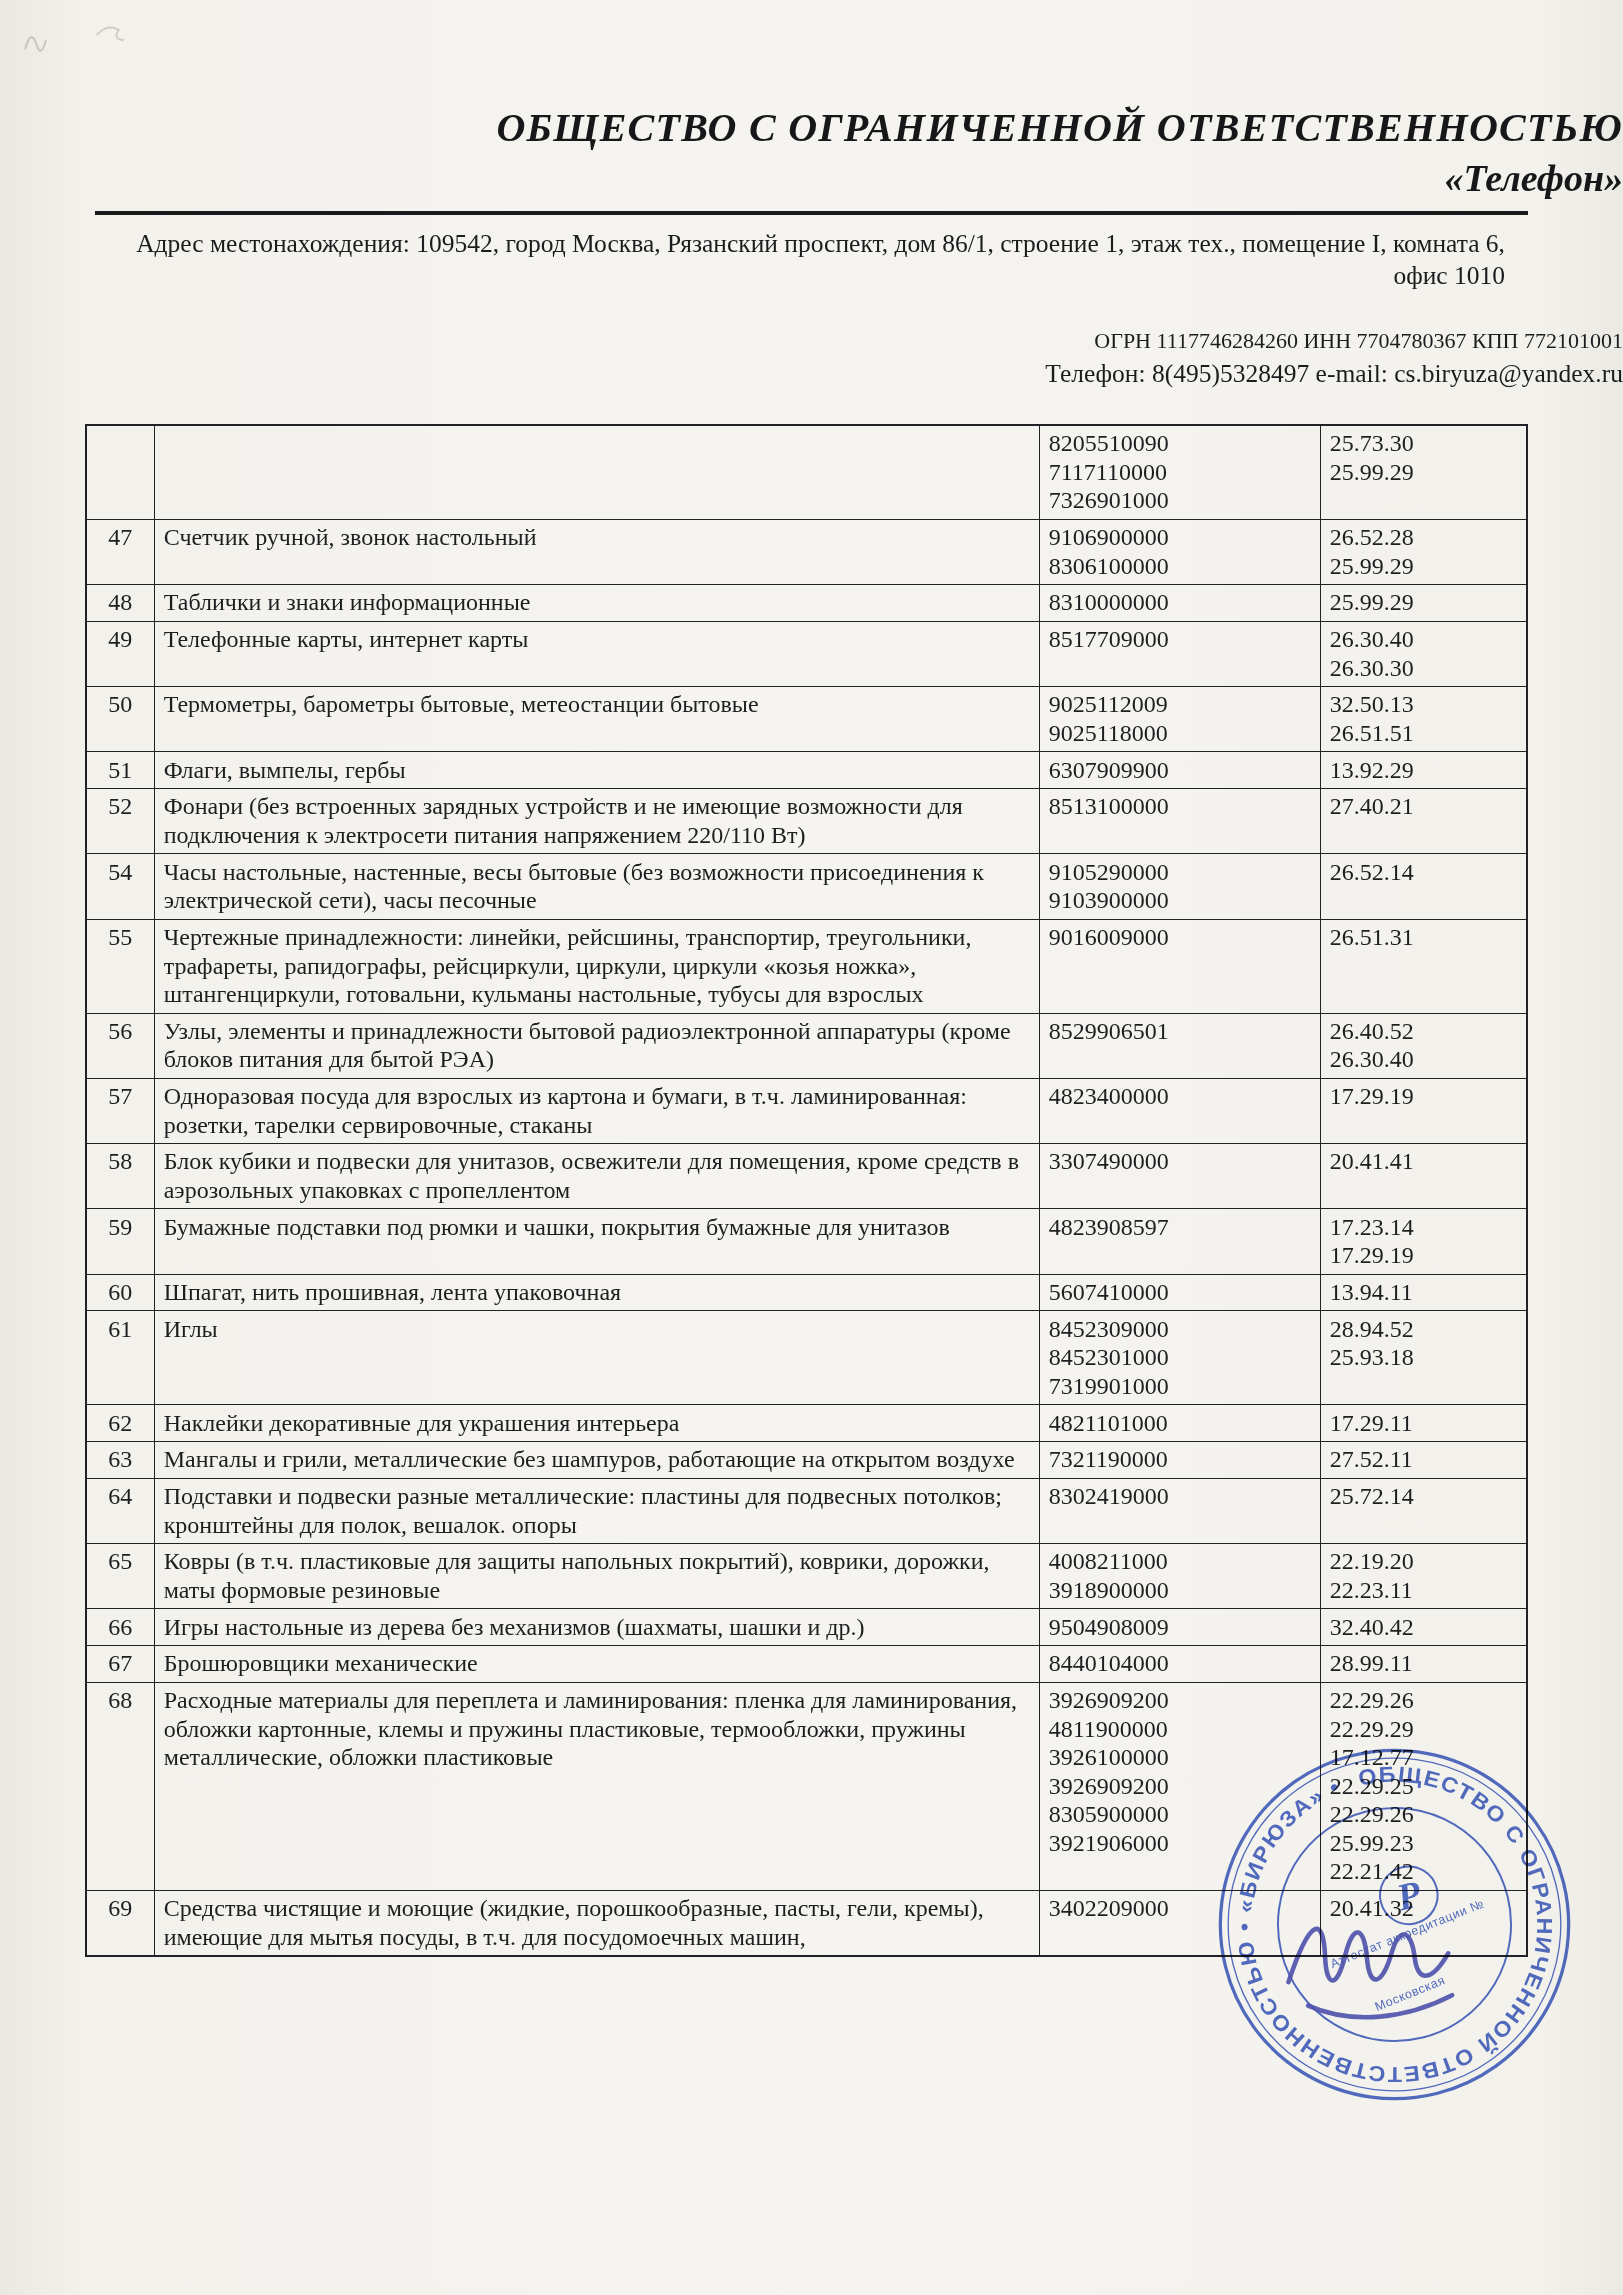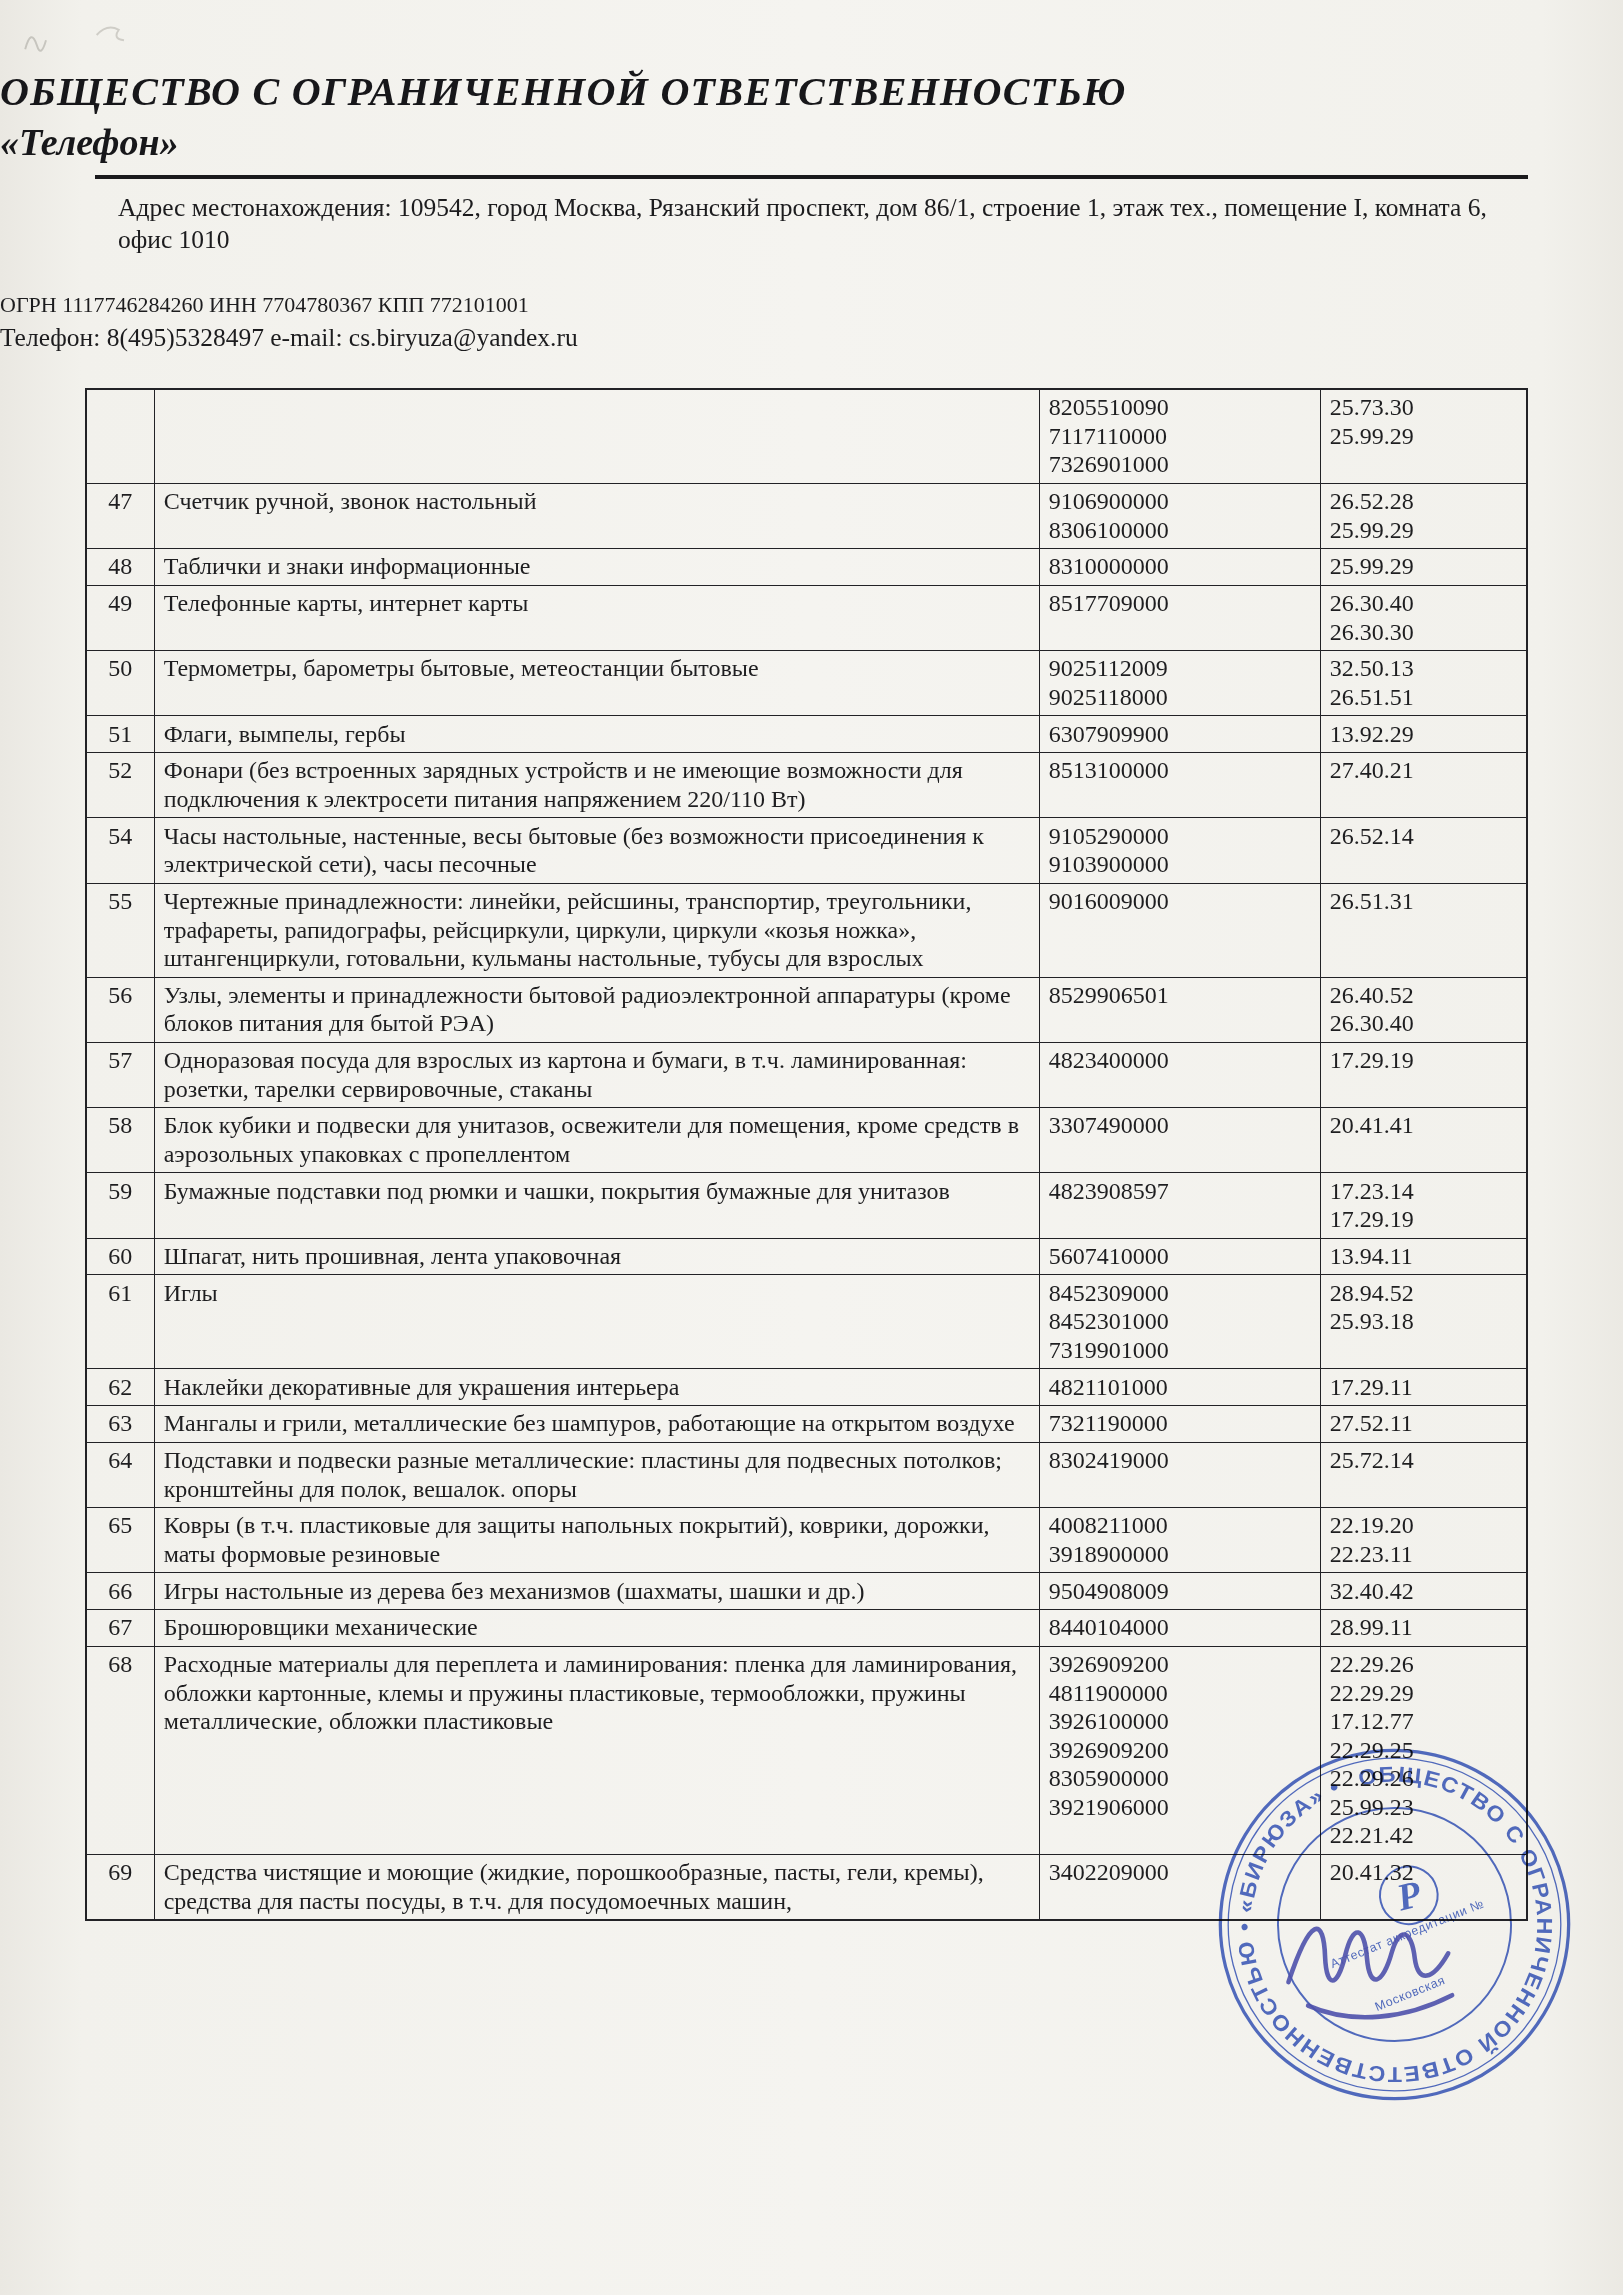--- a/index.html
+++ b/index.html
@@ -7,21 +7,21 @@
   body { font-family:"Liberation Serif", serif; }
   .page {
     position:relative;
     width:1623px; height:2295px;
     background:linear-gradient(90deg,#eae8e2 0%, #f2f1ec 5%, #f5f4f0 50%, #f2f1ec 95%, #ebe9e3 100%);
     color:#1c1c1e;
     overflow:hidden;
   }
   .pencil-marks { position:absolute; left:13px; top:9.2px; opacity:.45; }
 
-  .letterhead { padding-top:68px; text-align:left; }
+  .letterhead { padding-top:104px; text-align:right; }
   .org1 { font-size:40px; font-weight:bold; font-style:italic; letter-spacing:1.3px; color:#17171a; }
   .org2 { font-size:38px; font-weight:bold; font-style:italic; margin-top:5.2px; color:#17171a; }
   .rule { width:1433px; height:3.9px; background:#1a1a1c; margin:10.5px auto 13px auto; }
   .addr { font-size:25.5px; line-height:1.28; max-width:1387px; margin:0 auto; }
   .reg { font-size:22px; margin-top:35px; }
   .contact { font-size:25.5px; margin-top:5.2px; }
 
   table.goods {
     border-collapse:collapse; table-layout:fixed;
     width:1442px; margin:35px 0 0 85px;
@@ -256,21 +256,21 @@
 22.29.29
 17.12.77
 22.29.25
 22.29.26
 25.99.23
 22.21.42</td>
     </tr>
 
     <tr>
       <td class="c-num">69</td>
-      <td class="c-desc">Средства чистящие и моющие (жидкие, порошкообразные, пасты, гели, кремы), средства для пасты посуды, в т.ч. для посудомоечных машин,</td>
+      <td class="c-desc">Средства чистящие и моющие (жидкие, порошкообразные, пасты, гели, кремы), имеющие для мытья посуды, в т.ч. для посудомоечных машин,</td>
       <td class="c-code">3402209000</td>
       <td class="c-okpd">20.41.32</td>
     </tr>
   </tbody>
   </table>
 
   <div class="stamp">
     <svg width="419" height="419" viewBox="0 0 640 640">
       <g transform="rotate(-14 320 320)">
         <circle class="ring" cx="320" cy="320" r="266" stroke-width="5"></circle>

